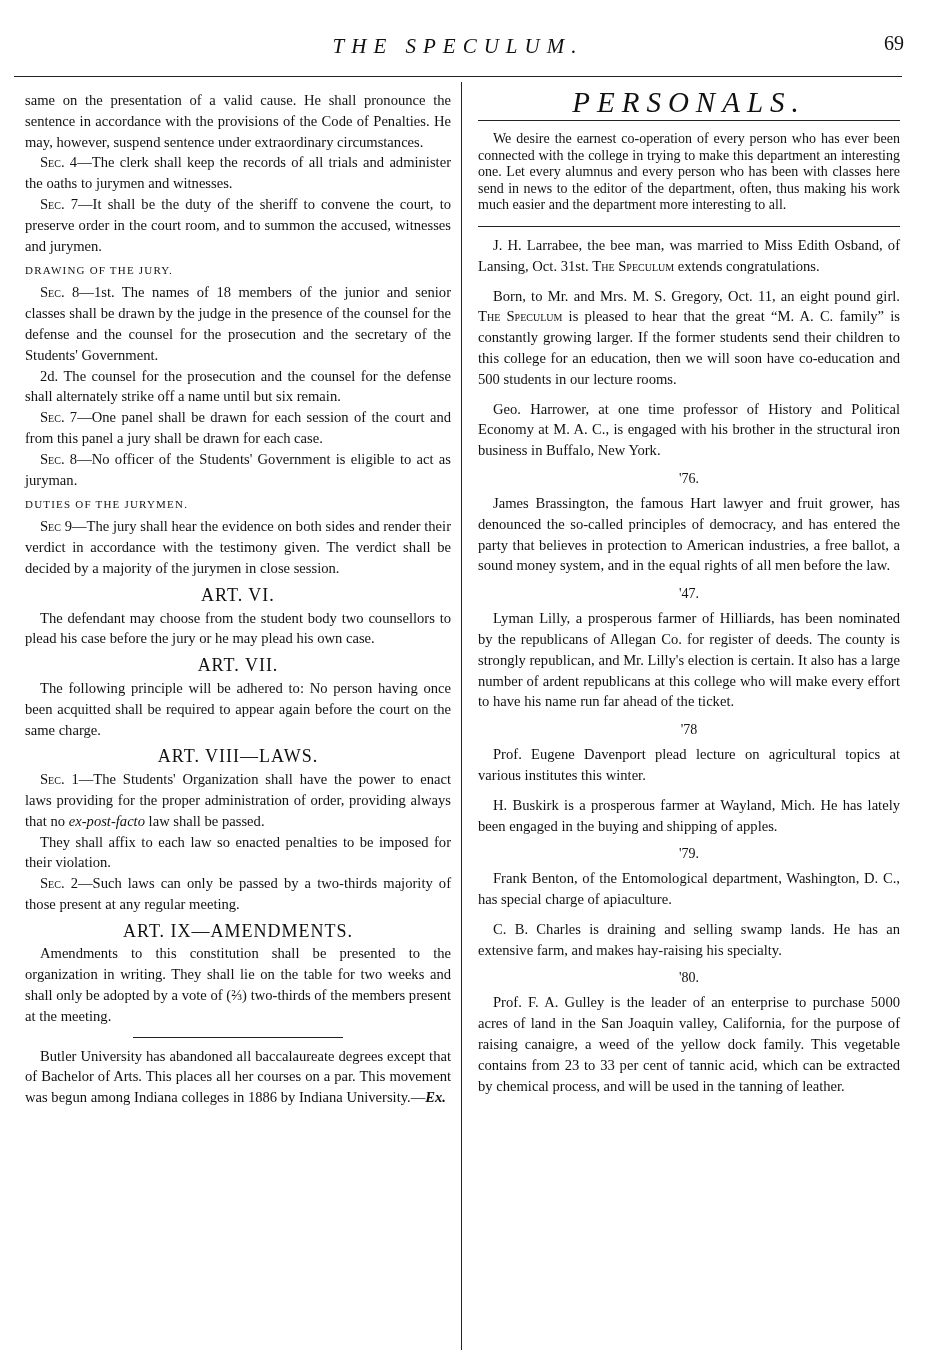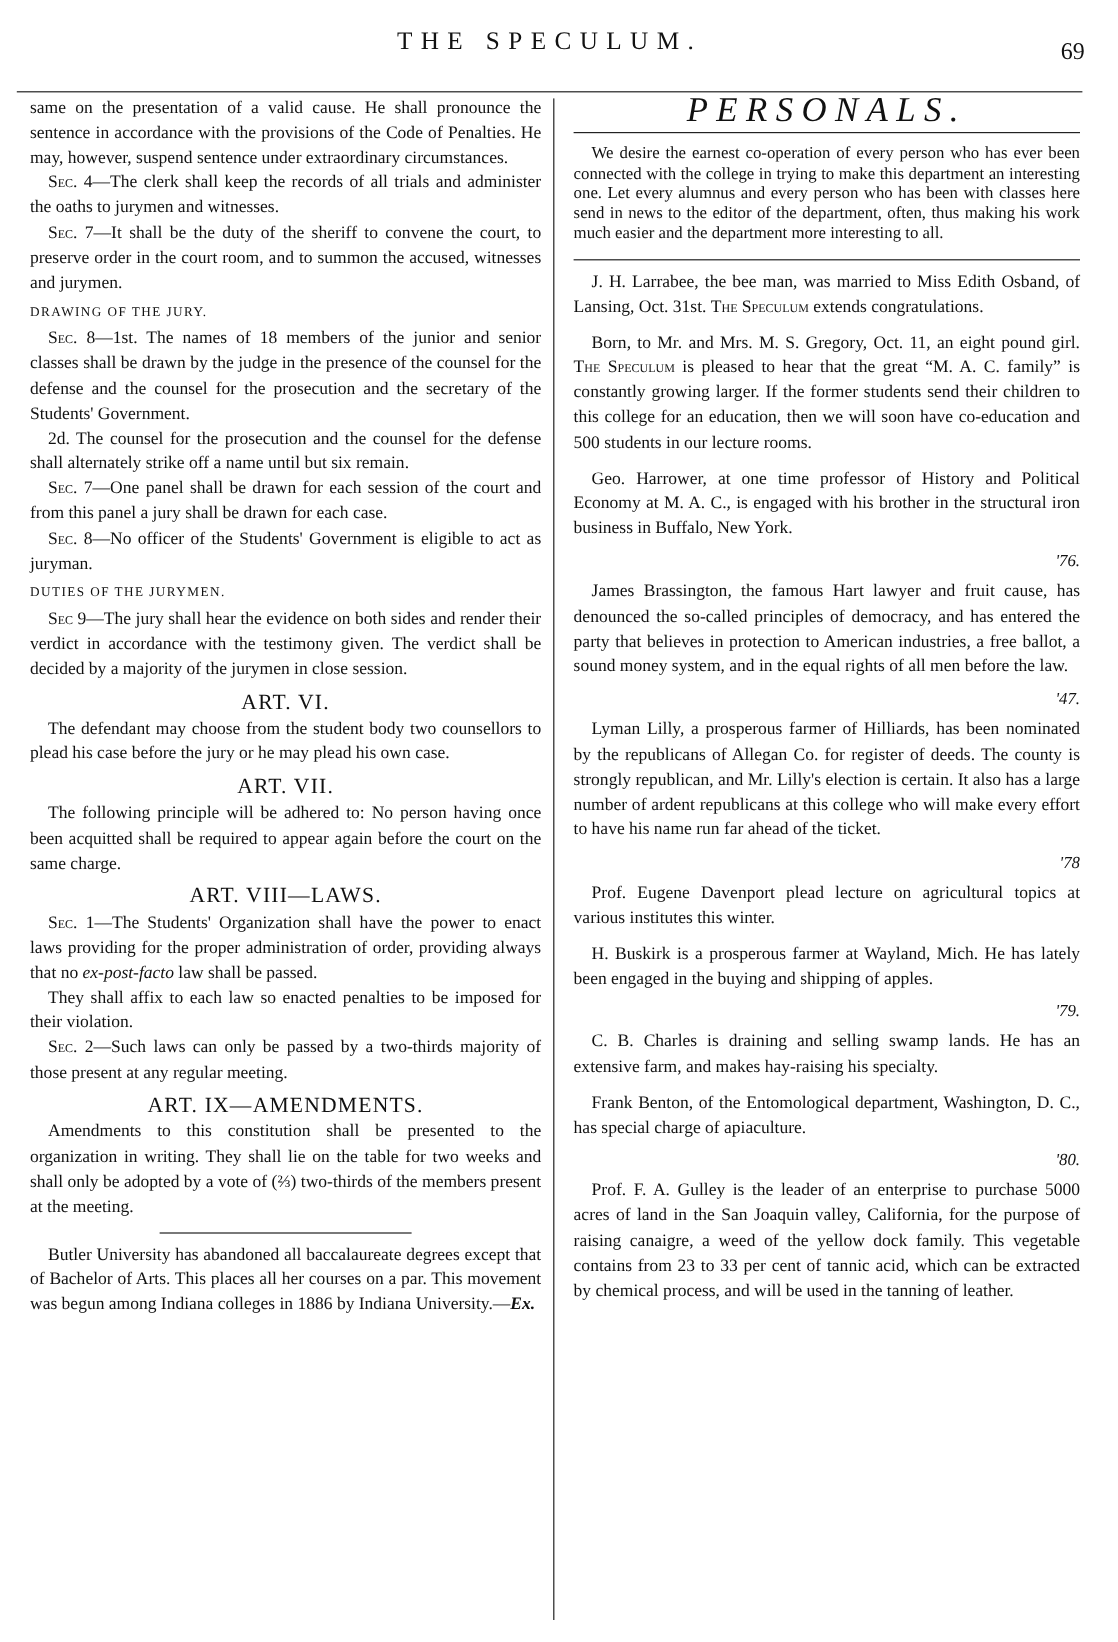--- a/index.html
+++ b/index.html
@@ -1,40 +1,40 @@
 <!DOCTYPE html>
 <html><head>
 <meta charset="utf-8">
 <style>
   html, body { margin: 0; padding: 0; background: #ffffff; }
   body { width: 932px; height: 1368px; position: relative; overflow: hidden;
          font-family: "DejaVu Serif", "Liberation Serif", serif; color: #111; }
   .header { position: absolute; left: 14px; top: 0; width: 888px; height: 78px; }
-  .header .title { position: absolute; left: 0; right: 0; top: 22px; text-align: center;
-         font-family: "Liberation Serif", serif; font-size: 21px; letter-spacing: 7px; }
+  .header .title { position: absolute; left: 0; right: 0; top: 34px; text-align: center;
+         font-family: "Liberation Serif", serif; font-size: 21px; letter-spacing: 7px; font-style: italic; }
   .header .pageno { position: absolute; right: -2px; top: 32px; font-family: "Liberation Serif", serif;
          font-size: 20px; }
   .header .rule { position: absolute; left: 0; right: 0; top: 76px; border-top: 1.5px solid #222; }
   .divider { position: absolute; left: 461px; top: 82px; height: 1268px; border-left: 1.5px solid #222; }
-  .col { position: absolute; top: 80px; font-family: "Liberation Serif", serif;
+  .col { position: absolute; top: 90px; font-family: "Liberation Serif", serif;
          font-size: 14.6px; line-height: 20.8px; text-align: justify; }
   .col.left { left: 25px; width: 426px; }
   .col.right { left: 478px; width: 422px; }
   p { margin: 0; text-indent: 15px; }
   .sc { font-variant: small-caps; }
   .subhead { text-align: left; font-size: 11px; letter-spacing: 1.2px; margin: 6px 0 4px 0;
              line-height: 16px; }
   .art { text-align: center; font-size: 18px; letter-spacing: 1px; margin: 6px 0 2px 0; }
   .sep-short { width: 210px; margin: 10px auto 8px auto; border-top: 1.5px solid #222; }
   .personals-title { text-align: center; font-style: italic; font-size: 29px; letter-spacing: 7px;
              margin: 0 0 6px 0; line-height: 24px; }
   .rule-full { border-top: 1.5px solid #222; margin: 0 0 10px 0; }
   .intro { font-size: 14px; line-height: 16.6px; }
   .item { margin-bottom: 9px; }
-  .year { text-align: right; font-size: 14px; margin: 4px 0 5px 0; line-height: 18px; font-style: italic; }
+  .year { text-align: center; font-size: 14px; margin: 4px 0 5px 0; line-height: 18px; }
   em { font-style: italic; }
 </style>
 </head>
 <body>
 
 <div class="header">
   <div class="title">THE SPECULUM.</div>
   <div class="pageno">69</div>
   <div class="rule"></div>
 </div>
@@ -69,25 +69,25 @@
 <div class="col right">
   <div class="personals-title">PERSONALS.</div>
   <div class="rule-full"></div>
   <p class="intro">We desire the earnest co-operation of every person who has ever been connected with the college in trying to make this department an interesting one. Let every alumnus and every person who has been with classes here send in news to the editor of the department, often, thus making his work much easier and the department more interesting to all.</p>
   <div class="rule-full" style="margin-top:12px; margin-bottom:8px"></div>
   <div id="personals-list">
       <p class="item"><span>J. H. Larrabee, the bee man, was married to Miss Edith Osband, of Lansing, Oct. 31st. </span><span class="sc">The Speculum</span><span> extends congratulations.</span></p>
       <p class="item"><span>Born, to Mr. and Mrs. M. S. Gregory, Oct. 11, an eight pound girl. </span><span class="sc">The Speculum</span><span> is pleased to hear that the great “M. A. C. family” is constantly growing larger. If the former students send their children to this college for an education, then we will soon have co-education and 500 students in our lecture rooms.</span></p>
       <p class="item"><span>Geo. Harrower, at one time professor of History and Political Economy at M. A. C., is engaged with his brother in the structural iron business in Buffalo, New York.</span></p>
       <div class="year">'76.</div>
-      <p class="item"><span>James Brassington, the famous Hart lawyer and fruit cause, has denounced the so-called principles of democracy, and has entered the party that believes in protection to American industries, a free ballot, a sound money system, and in the equal rights of all men before the law.</span></p>
+      <p class="item"><span>James Brassington, the famous Hart lawyer and fruit grower, has denounced the so-called principles of democracy, and has entered the party that believes in protection to American industries, a free ballot, a sound money system, and in the equal rights of all men before the law.</span></p>
       <div class="year">'47.</div>
       <p class="item"><span>Lyman Lilly, a prosperous farmer of Hilliards, has been nominated by the republicans of Allegan Co. for register of deeds. The county is strongly republican, and Mr. Lilly's election is certain. It also has a large number of ardent republicans at this college who will make every effort to have his name run far ahead of the ticket.</span></p>
       <div class="year">'78</div>
       <p class="item"><span>Prof. Eugene Davenport plead lecture on agricultural topics at various institutes this winter.</span></p>
       <p class="item"><span>H. Buskirk is a prosperous farmer at Wayland, Mich. He has lately been engaged in the buying and shipping of apples.</span></p>
       <div class="year">'79.</div>
+      <p class="item"><span>Frank Benton, of the Entomological department, Washington, D. C., has special charge of apiaculture.</span></p>
       <p class="item"><span>C. B. Charles is draining and selling swamp lands. He has an extensive farm, and makes hay-raising his specialty.</span></p>
-      <p class="item"><span>Frank Benton, of the Entomological department, Washington, D. C., has special charge of apiaculture.</span></p>
       <div class="year">'80.</div>
       <p class="item"><span>Prof. F. A. Gulley is the leader of an enterprise to purchase 5000 acres of land in the San Joaquin valley, California, for the purpose of raising canaigre, a weed of the yellow dock family. This vegetable contains from 23 to 33 per cent of tannic acid, which can be extracted by chemical process, and will be used in the tanning of leather.</span></p>
     </div>
 </div>
 
 </body></html>

